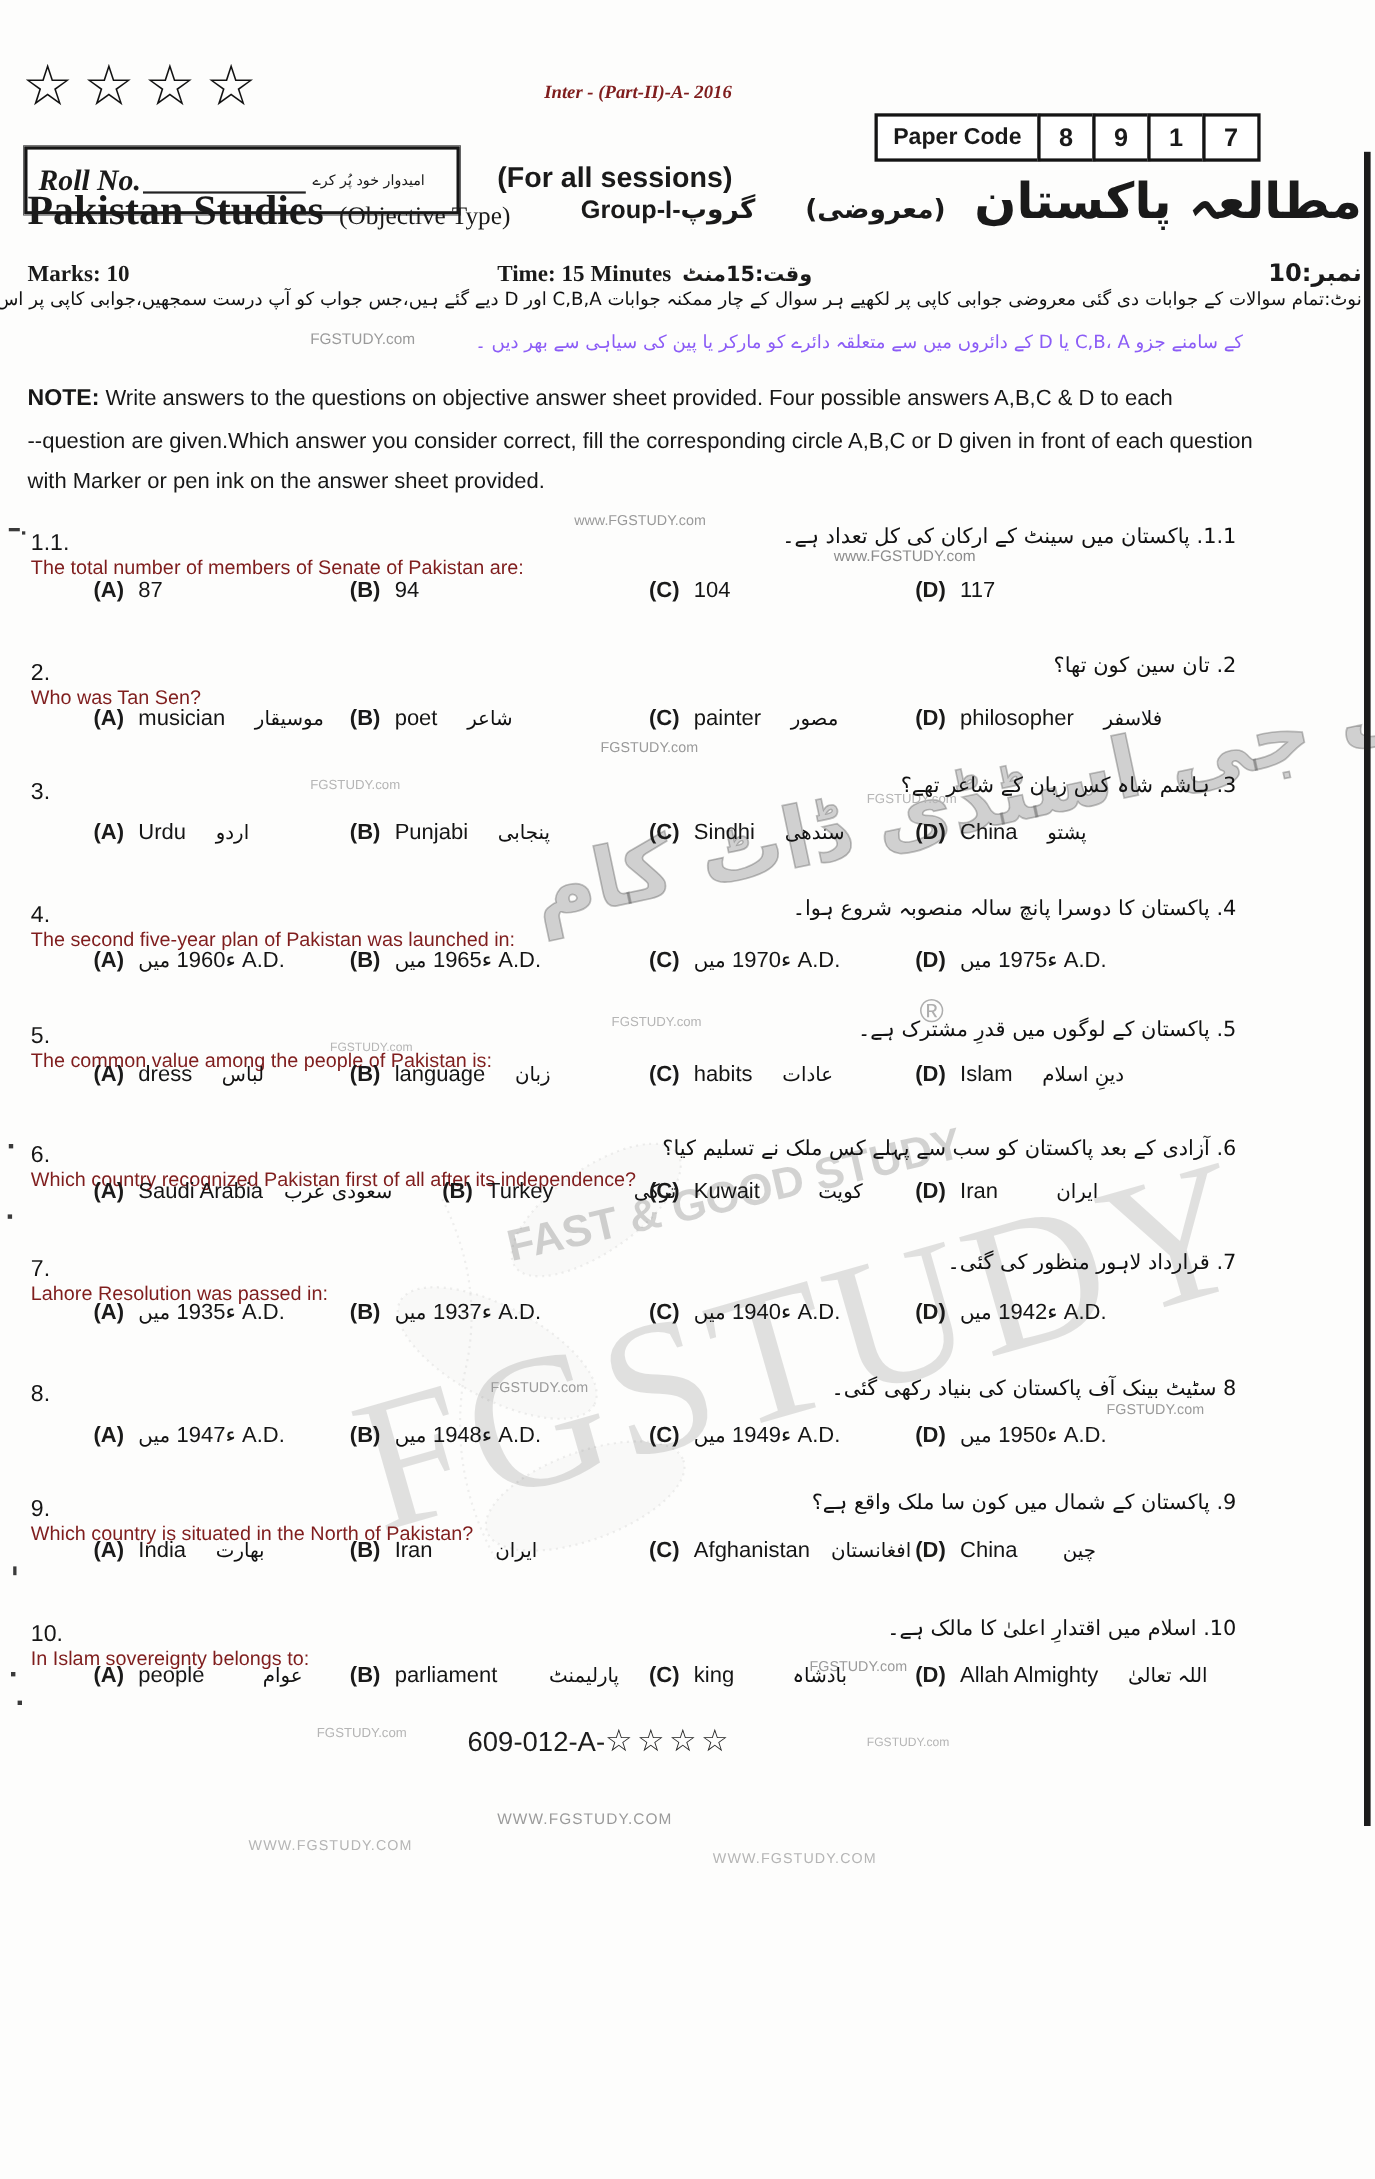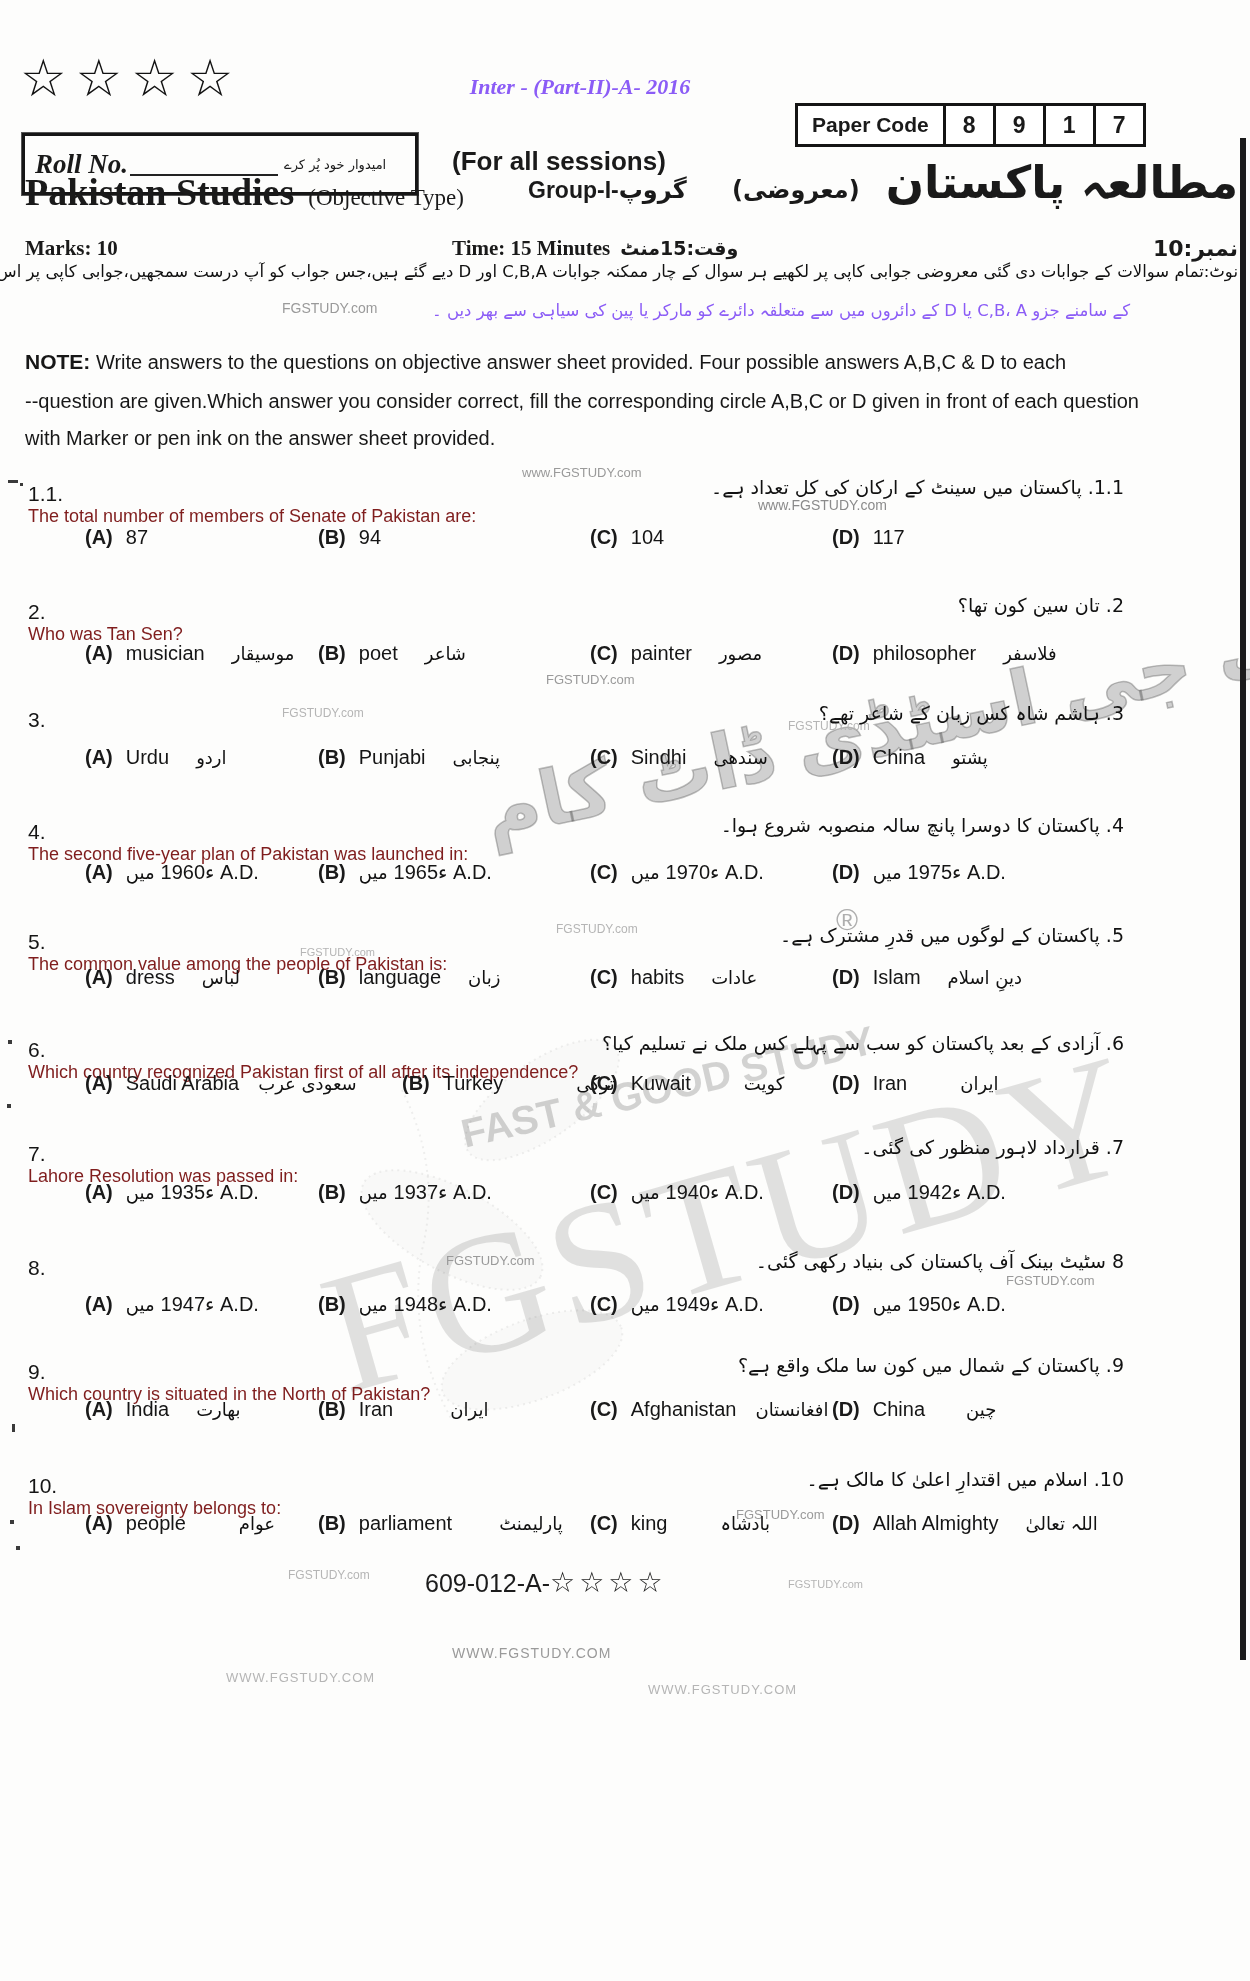--- a/index.html
+++ b/index.html
@@ -8,21 +8,21 @@
     background:#fdfdfc;color:#1a1a1a;overflow:hidden;
     font-family:"Liberation Sans",sans-serif;
   }
   .abs{position:absolute;}
   .serif{font-family:"Liberation Serif",serif;}
   .urdu{font-family:"DejaVu Sans",sans-serif;}
   
   .stars-top{left:20px;top:48px;font-size:52px;letter-spacing:9px;color:#111;
     font-family:"DejaVu Sans",sans-serif;}
   .exam-line{left:400px;top:74px;width:360px;text-align:center;
-    font-style:italic;font-weight:bold;font-size:22px;color:#8b5cf6;}
+    font-style:italic;font-weight:bold;font-size:17px;color:#7f1d1d;}
   .rollbox{left:22px;top:133px;width:396px;height:62px;border:3px solid #161616;
     display:flex;align-items:center;padding:0 10px;box-sizing:border-box;box-shadow:0 0 0 1px #555;}
   .rollbox .lbl{font-family:"Liberation Serif",serif;font-weight:bold;font-style:italic;font-size:27px;}
   .rollbox .line{flex:0 0 148px;border-bottom:2px solid #222;height:22px;margin:0 4px 0 2px;}
   .rollbox .ur{font-size:13px;margin-left:2px;}
   .sessions{left:452px;top:146px;font-size:26px;font-weight:bold;}
   .pcode{left:795px;top:103px;display:flex;align-items:stretch;}
   .pcode .cell{border:3px solid #141414;background:#fff;}
   .pcode .label{padding:7px 14px;font-weight:bold;font-size:21px;}
   .pcode .digit{width:47px;margin-left:-3px;display:flex;align-items:center;justify-content:center;

